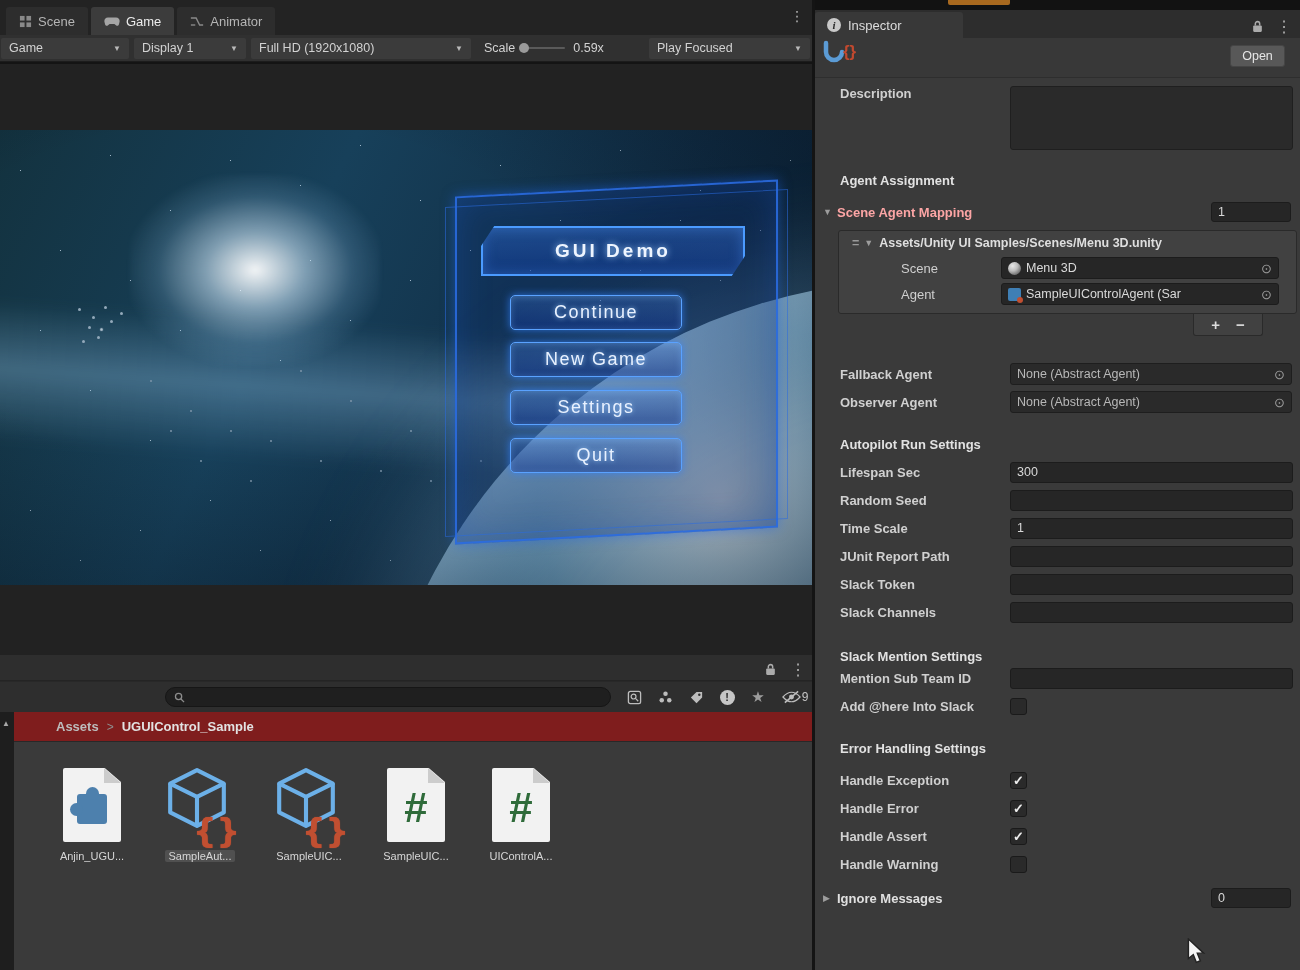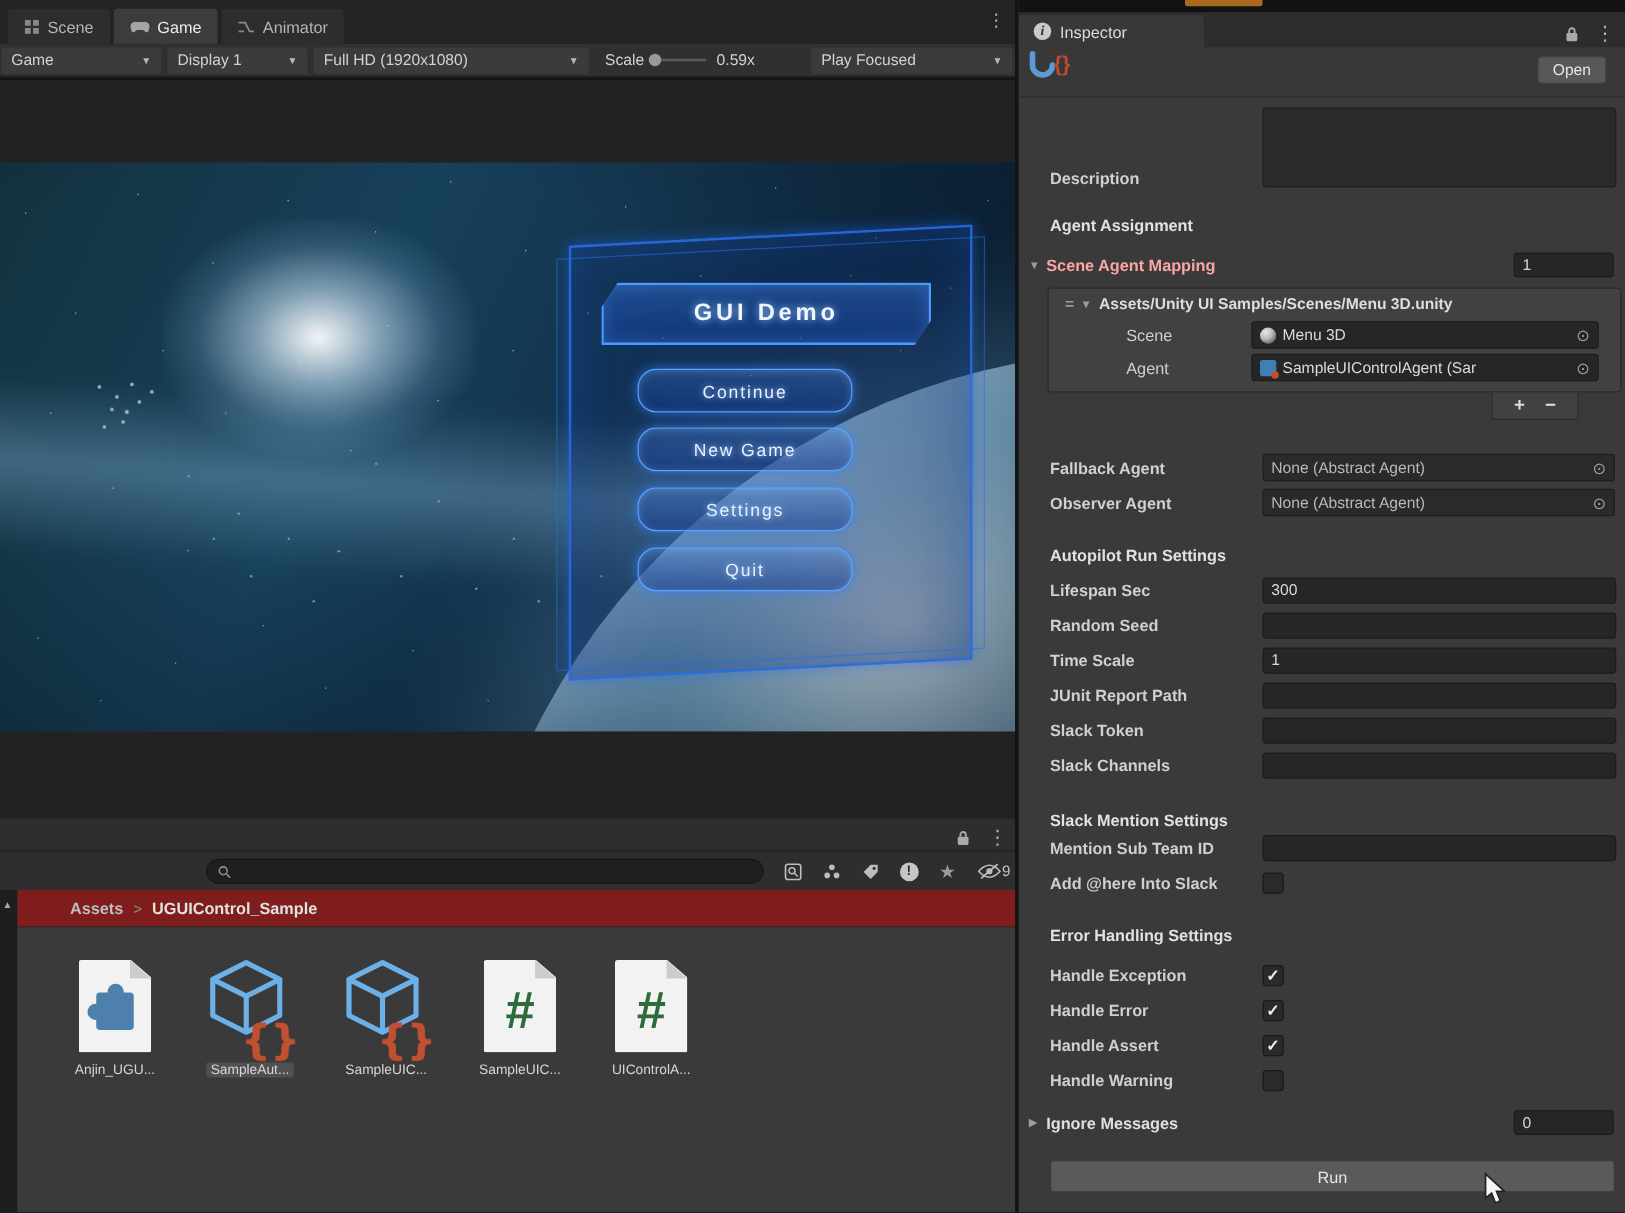--- a/index.html
+++ b/index.html
@@ -65,24 +65,24 @@
             box-shadow:0 0 13px rgba(30,100,230,.55), inset 0 0 34px rgba(30,90,200,.3); }
   .menu-outer2 { position:absolute; left:-10px; top:-2px; width:343px; height:330px;
             border:1.5px solid rgba(42,108,225,.55); transform:skewY(-3deg); }
   .menu-title { position:absolute; left:26px; top:26px; width:264px; height:50px; border:2px solid #4b9bff;
             background:linear-gradient(180deg, rgba(60,130,255,.32), rgba(15,60,160,.48));
             box-shadow:0 0 10px rgba(60,140,255,.7), inset 0 0 14px rgba(80,150,255,.4);
             clip-path:polygon(5% 0, 100% 0, 100% 60%, 95% 100%, 0 100%, 0 40%);
             display:flex; align-items:center; justify-content:center;
             font-size:19px; letter-spacing:3px; color:#eef5ff; font-weight:bold;
             text-shadow:0 0 7px rgba(160,210,255,.95); }
-  .menu-btn { position:absolute; left:55px; width:172px; height:35px; border:1.5px solid #5aa2ff; border-radius:15px;
+  .menu-btn { position:absolute; left:55px; width:172px; height:35px; border:1.5px solid #5aa2ff; border-radius:5px;
             background:linear-gradient(180deg, rgba(70,130,230,.28), rgba(15,50,140,.52));
             box-shadow:0 0 9px rgba(50,130,255,.75), inset 0 1px 7px rgba(120,180,255,.35);
-            display:flex; align-items:center; justify-content:center; color:#e8f1ff; font-size:14px;
+            display:flex; align-items:center; justify-content:center; color:#e8f1ff; font-size:18px;
             letter-spacing:1.5px; text-shadow:0 0 5px rgba(160,210,255,.9); }
 
   
   .proj-toprow { position:absolute; top:655px; left:0; width:812px; height:26px; background:#2e2e2e;
             border-bottom:1px solid #242424; }
   .proj-toprow .ricons { position:absolute; right:6px; top:5px; display:flex; gap:14px; align-items:center; color:#b0b0b0; }
   .proj-toolbar { position:absolute; top:682px; left:0; width:812px; height:30px; background:#2e2e2e; display:flex; align-items:center; }
   .search-field { margin-left:165px; width:458px; height:20px; border-radius:10px; background:#1f1f1f;
             border:1px solid #161616; display:flex; align-items:center; padding:0 8px; gap:6px; }
   .proj-icons { display:flex; margin-left:12px; gap:9px; align-items:center; color:#bdbdbd; }
@@ -141,21 +141,21 @@
   .ilabel { width:170px; font-weight:600; color:#d0d0d0; flex:none; }
   .ifield { flex:1; margin-right:7px; height:21px; background:#262626; border:1px solid #1c1c1c; border-radius:3px;
             color:#d8d8d8; font-size:12.5px; display:flex; align-items:center; padding:0 6px; }
   .objfield { flex:1; margin-right:8px; height:22px; background:#2a2a2a; border:1px solid #1e1e1e; border-radius:3px;
             color:#b8b8b8; font-size:12.5px; display:flex; align-items:center; padding:0 6px; gap:4px; }
   .picker { margin-left:auto; color:#9d9d9d; font-size:13px; line-height:1; }
   .sheader { padding-left:25px; margin-top:20px; height:20px; font-weight:bold; color:#e2e2e2; display:flex; align-items:center; }
   .foldout { width:14px; color:#9d9d9d; font-size:9px; flex:none; }
   .countfield { width:80px; height:20px; background:#262626; border:1px solid #1c1c1c; border-radius:3px; margin-left:auto;
             margin-right:9px; color:#d8d8d8; font-size:12.5px; display:flex; align-items:center; padding:0 6px; flex:none; }
-  .desc-row { display:flex; padding-left:25px; margin-top:8px;align-items:flex-end; }
+  .desc-row { display:flex; padding-left:25px; margin-top:8px; }
   .desc-area { flex:1; margin-right:7px; height:64px; background:#2a2a2a; border:1px solid #1f1f1f; border-radius:3px; }
 
   .mapbox { margin:4px 3px 0 23px; background:#414141; border:1px solid #2a2a2a; border-radius:3px; padding-bottom:6px; }
   .mapbox-header { height:24px; display:flex; align-items:center; gap:6px; padding-left:13px; font-weight:bold; color:#dedede; font-size:12.5px; }
   .drag-h { color:#9a9a9a; font-weight:bold; letter-spacing:-1px; }
   .maprow { display:flex; align-items:center; height:26px; }
   .maplabel { margin-left:62px; width:100px; color:#cfcfcf; flex:none; }
   .mapfield { flex:1; margin-right:17px; height:22px; background:#262626; border:1px solid #1c1c1c; border-radius:3px;
             color:#dadada; font-size:12.5px; display:flex; align-items:center; padding:0 6px; gap:5px; }
   .scene-ball { width:13px; height:13px; border-radius:50%; flex:none;
@@ -535,21 +535,20 @@
         <span class="ilabel">Handle Warning</span>
         <span class="checkbox"></span>
       </div>
 
       <div class="irow mt8 h24" style="padding-left:8px">
         <span class="foldout">▶</span>
         <span style="font-weight:bold;color:#e0e0e0">Ignore Messages</span>
         <span class="countfield">0</span>
       </div>
 
-      <div class="run-btn">Run</div>
     </div>
   </div>
 
   <span class="cursor">
     <svg width="22" height="26" viewBox="0 0 18 24">
         <path d="M2 1 L2 19 L6.5 15.3 L9.3 22.5 L13 21 L10.2 14 L16 14 Z" fill="#f5f5f5" stroke="#222" stroke-width="1.3"></path>
       </svg>
   </span>
 
 </div>

